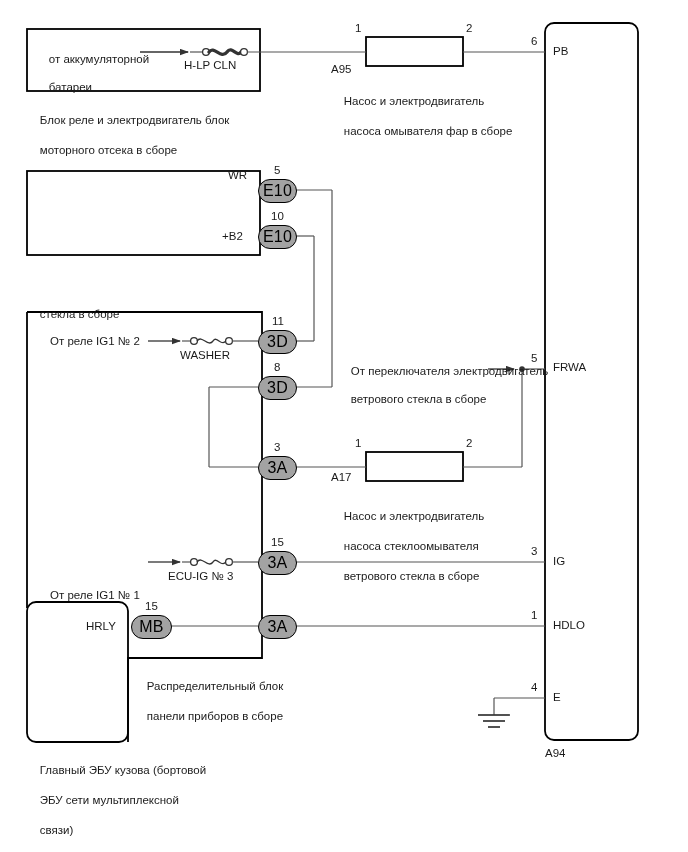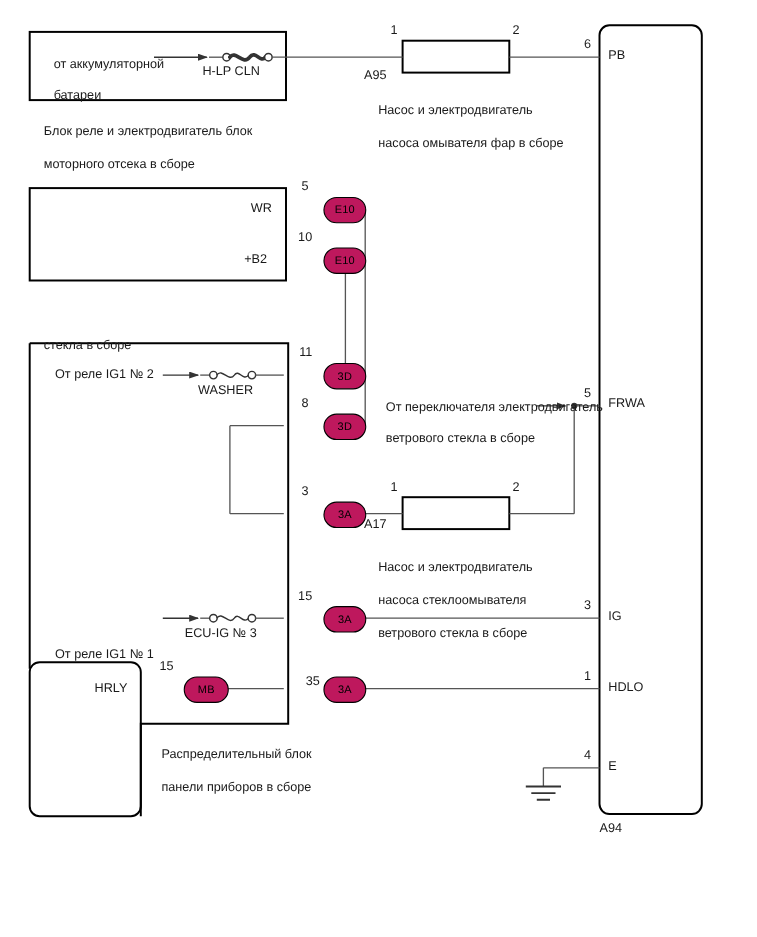--- a/index.html
+++ b/index.html
@@ -12,26 +12,25 @@
     position:relative;
   }
   #diagram-root{position:absolute;left:0;top:0;width:688px;height:852px;}
   svg#wires{position:absolute;left:0;top:0;width:688px;height:852px;}
   .lbl{position:absolute;font-size:11.5px;line-height:14px;color:#1a1a1a;white-space:pre;}
   .pin{position:absolute;font-size:11.5px;line-height:13px;color:#1a1a1a;white-space:pre;}
   .conn{
     position:absolute;
     border:1.7px solid #000;
     border-radius:999px;
-    background:#be185d;
-    font-size:10px;
+    background:#a3a3a3;
+    font-size:16px;
     display:flex;align-items:center;justify-content:center;
     color:#000;
     letter-spacing:0.2px;
-    margin-left:36px;
   }
   .boxlbl{position:absolute;font-size:11.5px;line-height:15px;white-space:pre;color:#1a1a1a;}
 </style>
 </head>
 <body>
 
 <div id="diagram-root">
 
   <svg id="wires" viewBox="0 0 688 852" xmlns="http://www.w3.org/2000/svg">
     <defs>
@@ -120,21 +119,21 @@
   </div>
 
   <div class="pin" style="left:355px;top:22px;">1</div>
   <div class="pin" style="left:466px;top:22px;">2</div>
   <div class="boxlbl" style="left:331px;top:62px;">A95</div>
   <div class="boxlbl" style="left:331px;top:79px;">
     <span>Насос и электродвигатель</span><br>
     <span>насоса омывателя фар в сборе</span>
   </div>
 
-  <div class="lbl" style="left:228px;top:183px;">WR</div>
+  <div class="lbl" style="left:228px;top:168px;">WR</div>
   <div class="lbl" style="left:222px;top:229px;">+B2</div>
   <div class="boxlbl" style="left:27px;top:262px;">
     <br>
     <span>стекла в сборе</span>
   </div>
 
   <div class="pin" style="left:274px;top:164px;">5</div>
   <div class="conn" style="left:258px;top:179px;width:37px;height:22px;">E10</div>
 
   <div class="pin" style="left:271px;top:210px;">10</div>
@@ -169,20 +168,25 @@
   <div class="boxlbl" style="left:331px;top:494px;">
     <span>Насос и электродвигатель</span><br>
     <span>насоса стеклоомывателя</span><br>
     <span>ветрового стекла в сборе</span>
   </div>
 
   <div class="pin" style="left:271px;top:536px;">15</div>
   <div class="conn" style="left:258px;top:551px;width:37px;height:22px;">3A</div>
 
   <div class="lbl" style="left:86px;top:619px;">HRLY</div>
+  <div class="boxlbl" style="left:27px;top:748px;">
+    <span>Главный ЭБУ кузова (бортовой</span><br>
+    <span>ЭБУ сети мультиплексной</span><br>
+    <span>связи)</span>
+  </div>
 
   <div class="pin" style="left:145px;top:600px;">15</div>
   <div class="conn" style="left:131px;top:615px;width:39px;height:22px;">MB</div>
 
   <div class="pin" style="left:278px;top:600px;margin-top:14px;">35</div>
   <div class="conn" style="left:258px;top:615px;width:37px;height:22px;">3A</div>
 
   <div class="pin" style="left:531px;top:35px;">6</div>
   <div class="lbl" style="left:553px;top:44px;">PB</div>
 

